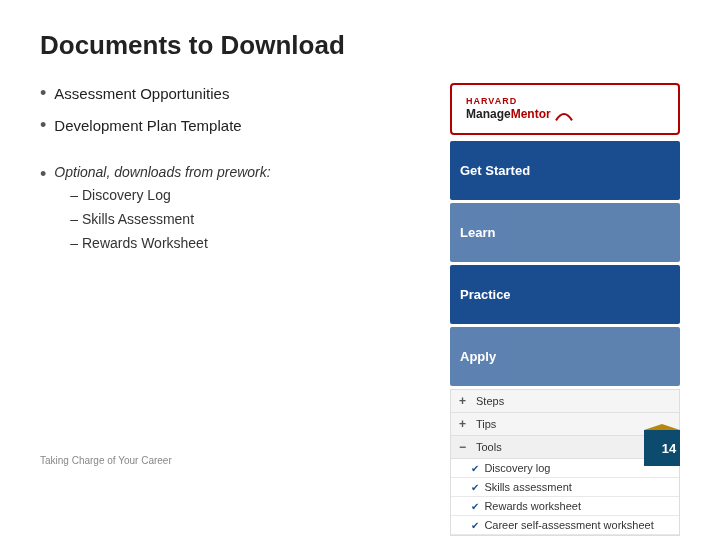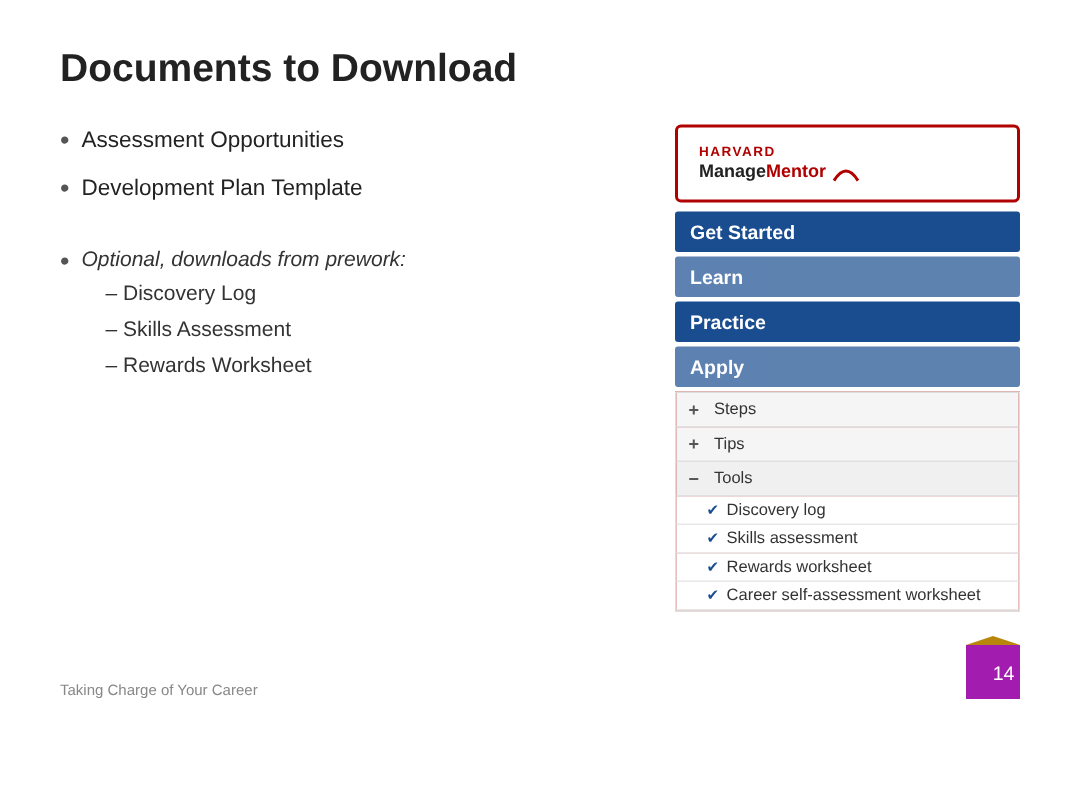--- a/index.html
+++ b/index.html
@@ -134,38 +134,38 @@
     .logo-arc {
       display: inline-block;
       width: 20px;
       height: 16px;
       margin-left: 3px;
     }
 
     .nav-btn {
       display: block;
       width: 100%;
-      padding: 6px 10px;
+      padding: 22px 10px;
       margin-bottom: 3px;
       font-size: 13px;
       font-weight: bold;
       color: #fff;
       border: none;
       border-radius: 2px;
       text-align: left;
       cursor: pointer;
     }
 
     .nav-btn.get-started { background: #1a4d8f; }
     .nav-btn.learn { background: #1a4d8f; opacity: 0.7; }
     .nav-btn.practice { background: #1a4d8f; }
     .nav-btn.apply { background: #1a4d8f; opacity: 0.7; }
 
     .nav-section {
-      background: #b91c1c;
+      background: #0369a1;
       border: 1px solid #ddd;
       margin-bottom: 0;
     }
 
     .nav-section-item {
       padding: 4px 8px;
       font-size: 11px;
       color: #333;
       border-bottom: 1px solid #e0e0e0;
       display: flex;
@@ -221,24 +221,24 @@
       justify-content: space-between;
       align-items: flex-end;
     }
 
     .footer-text {
       font-size: 10px;
       color: #888;
     }
 
     .page-badge {
-      background: #a21caf;
+      background: #0c4a6e;
       color: #fff;
       font-size: 13px;
-      font-weight: normal;
+      font-weight: bold;
       width: 36px;
       height: 36px;
       display: flex;
       align-items: center;
       justify-content: center;
       transform: rotate(0deg);
       position: relative;
       padding-left: 14px;
     }
 

